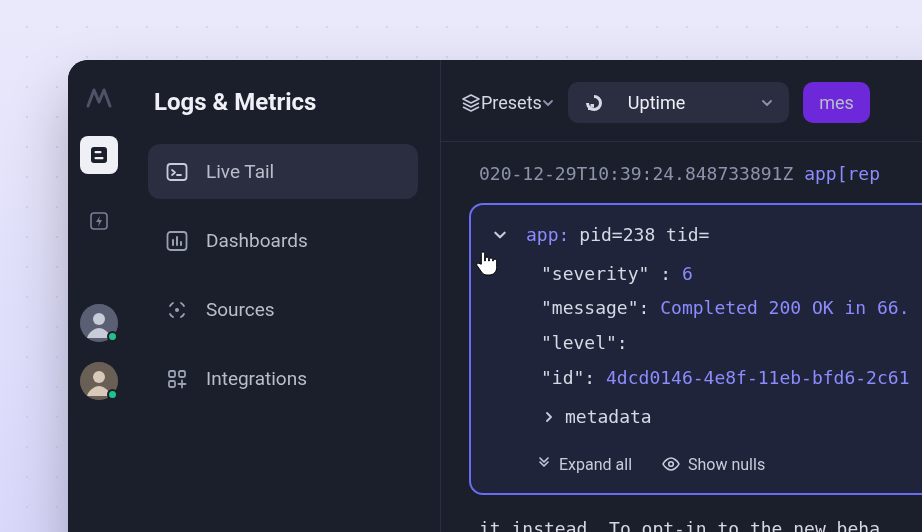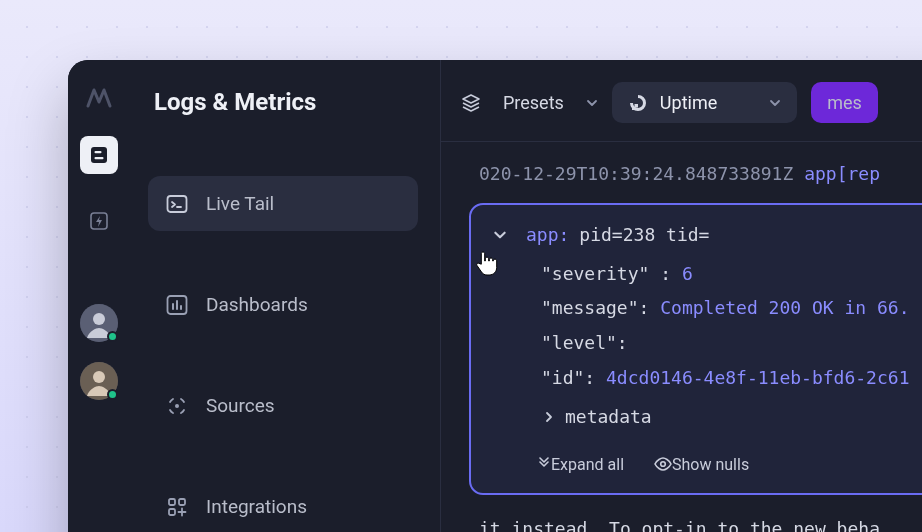--- a/index.html
+++ b/index.html
@@ -73,44 +73,43 @@
     padding-left: 6px;
   }
   .nav-item {
     display:flex; align-items:center; gap:18px;
     padding: 16px 18px;
     border-radius: 12px;
     color:#b9bdca;
     font-size:19px;
     cursor:pointer;
     margin-bottom: 14px;
-    margin-top: 32px;
   }
   .nav-item.active { background:#2a2e40; }
   .nav-item .icon { width:22px; height:22px; display:flex; align-items:center; justify-content:center; color:#9aa0b4; }
   .nav-item.active .icon { color:#c8ccda; }
 
   
   .main {
     flex:1;
     border-left:1px solid #2a2e40;
     display:flex; flex-direction:column;
     min-width:0;
   }
   .toolbar {
     display:flex; align-items:center; gap:14px;
     padding: 22px 20px 18px 20px;
     border-bottom:1px solid #2a2e40;
   }
   .tb-group {
-    display:flex; align-items:center; gap:22px;
+    display:flex; align-items:center; gap:0;
     color:#d6d9e4; font-size:18px;
   }
   .pill {
-    display:flex; align-items:center; gap:12px;
+    display:flex; align-items:center; gap:24px;
     background:#2a2e40;
     padding: 10px 16px;
     border-radius: 10px;
     font-size:18px;
     color:#eef0f6;
   }
   .pill.light { background:#6d28d9; }
   .chev { color:#8d93ab; font-size:14px; }
 
   .logarea {
@@ -141,21 +140,21 @@
   .json-body .num { color:#8a8cff; }
   .json-body .str { color:#8a8cff; }
   .json-body .row { margin-bottom: 6px; }
   .meta-row { display:flex; align-items:center; gap:10px; color:#d6d9e4; padding-top:4px;}
   .footer-actions {
     display:flex; gap:30px; align-items:center;
     color:#c8ccda; font-size:16px;
     padding: 14px 0 2px 44px;
     font-family: -apple-system, BlinkMacSystemFont, "Segoe UI", Roboto, sans-serif;
   }
-  .footer-actions .act { display:flex; align-items:center; cursor:pointer;}
+  .footer-actions .act { display:flex; align-items:center; gap:8px; cursor:pointer;}
 
   .trailing {
     padding: 20px 0 0 10px;
     color:#d6d9e4;
     font-family: "SFMono-Regular", Menlo, Consolas, monospace;
     font-size:18px;
   }
 
   .cursor-hand {
     position:absolute;

